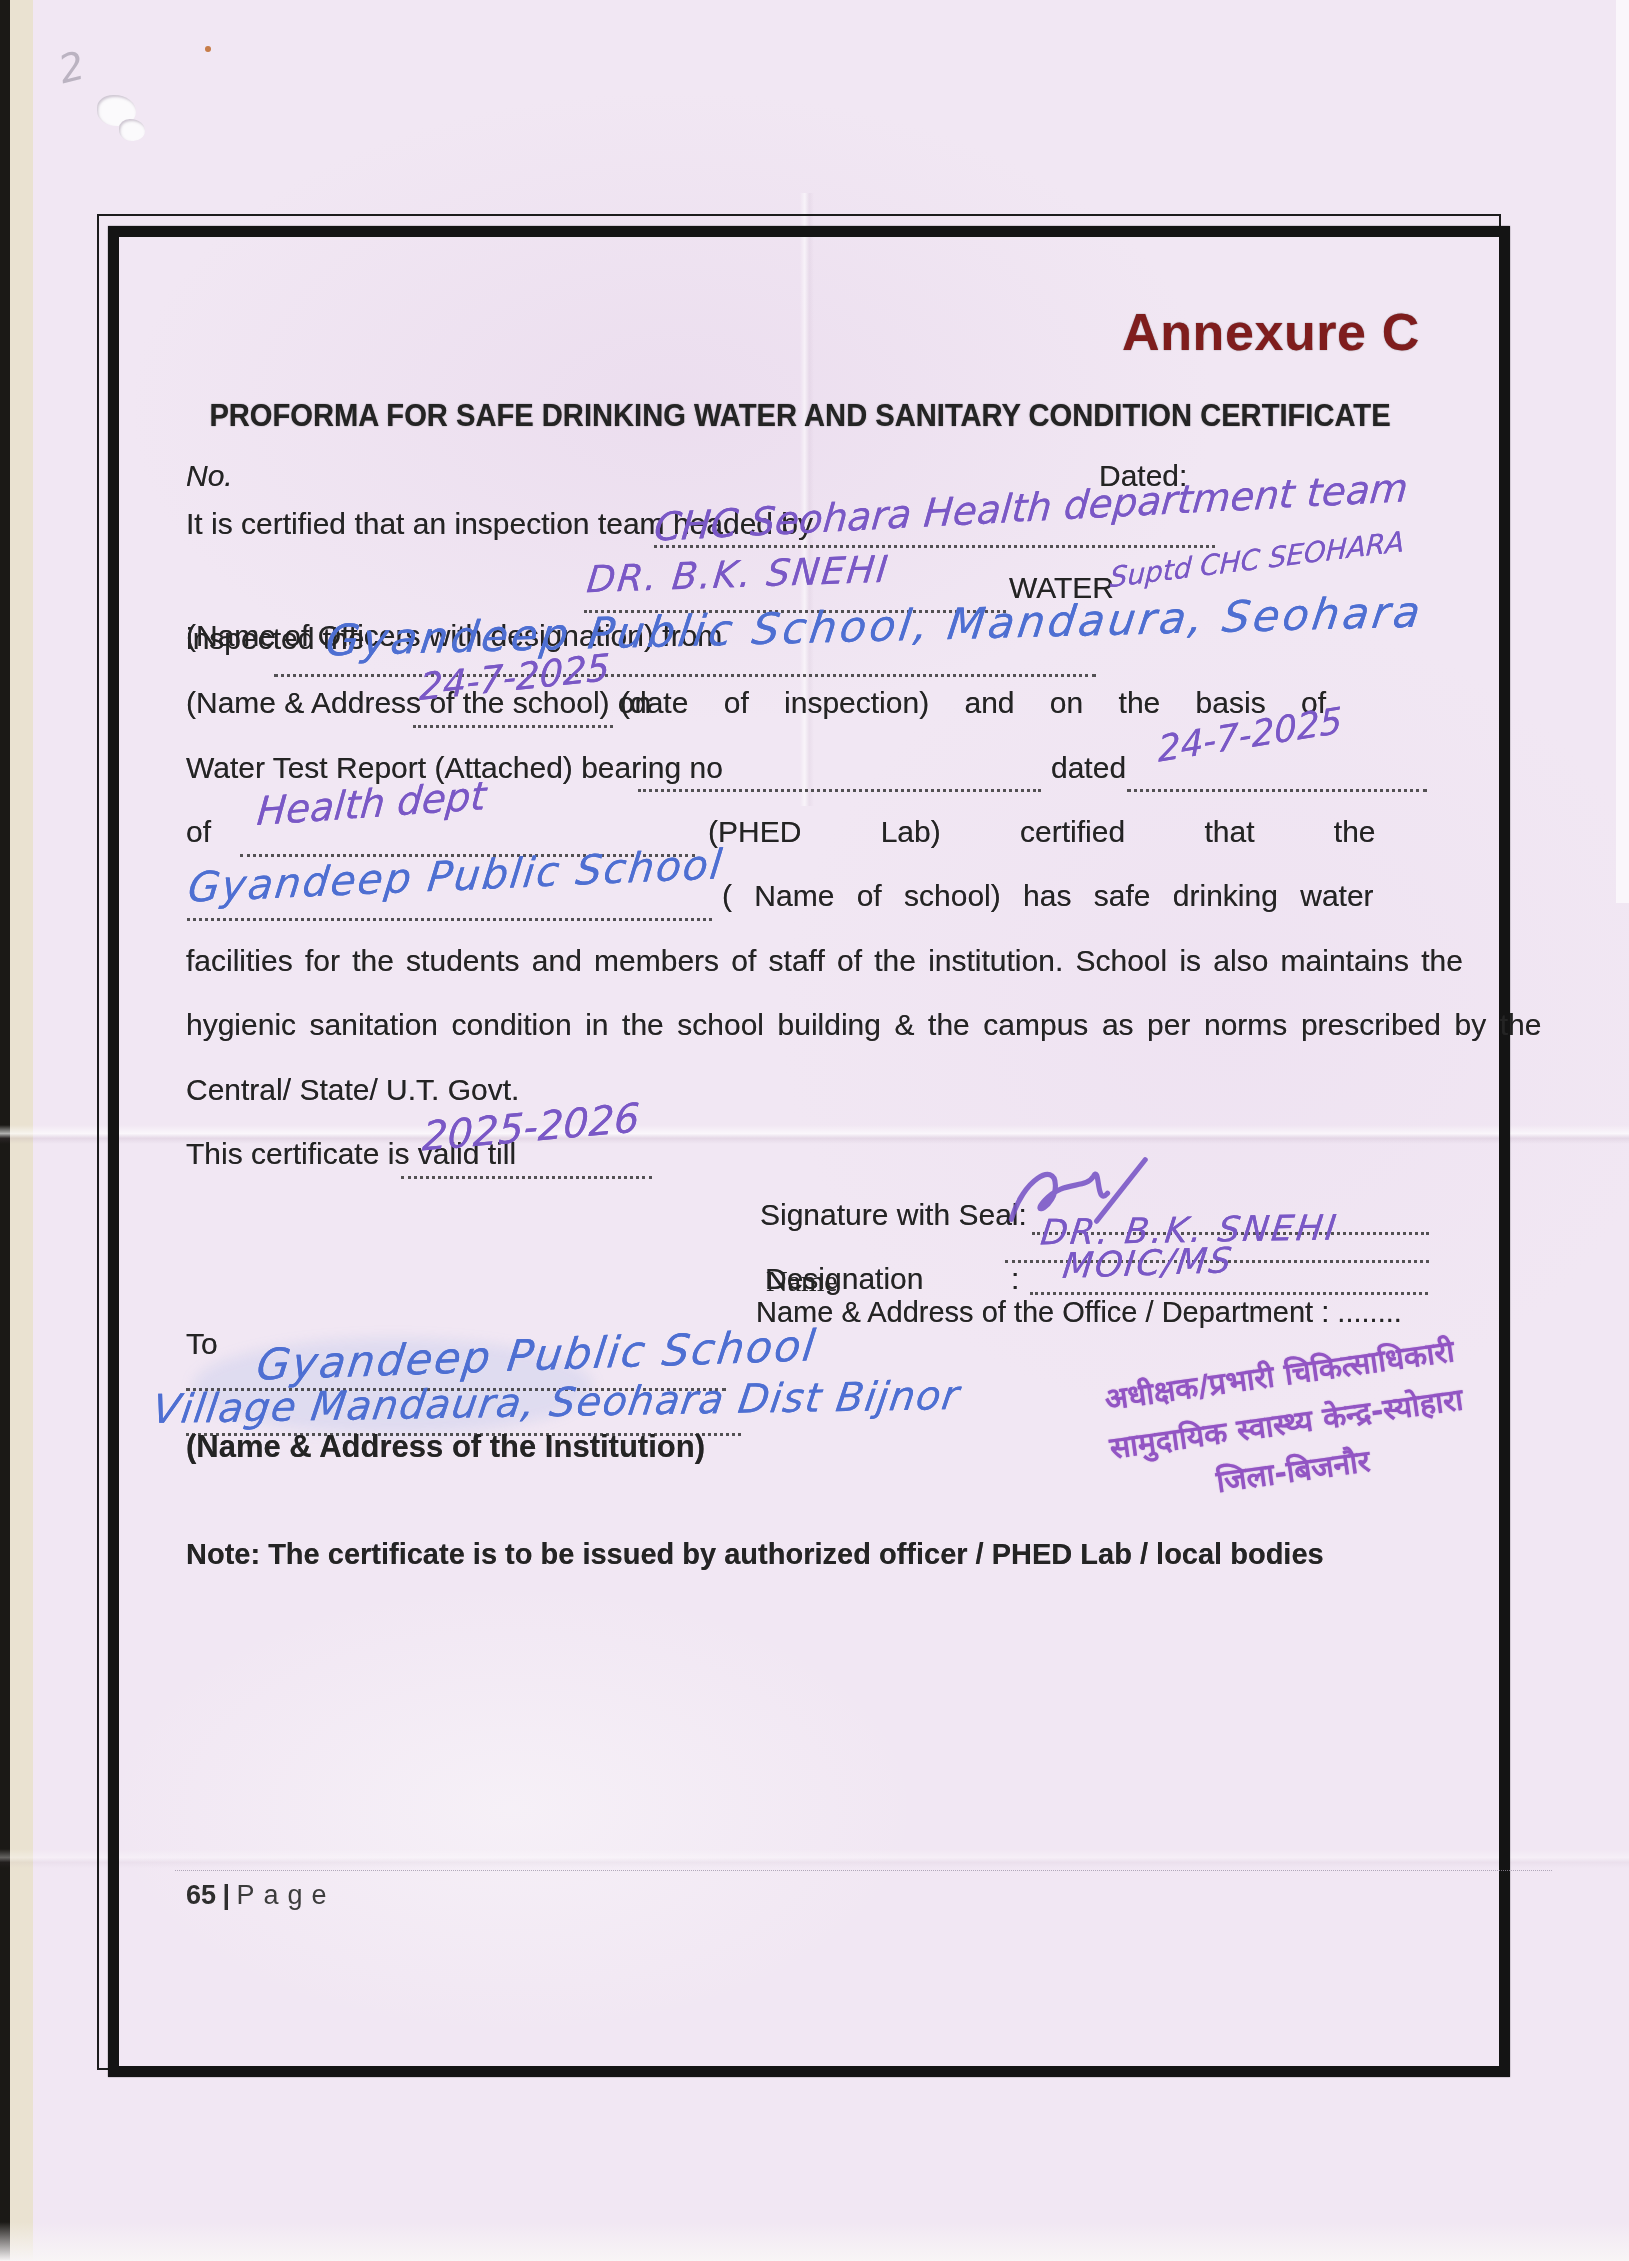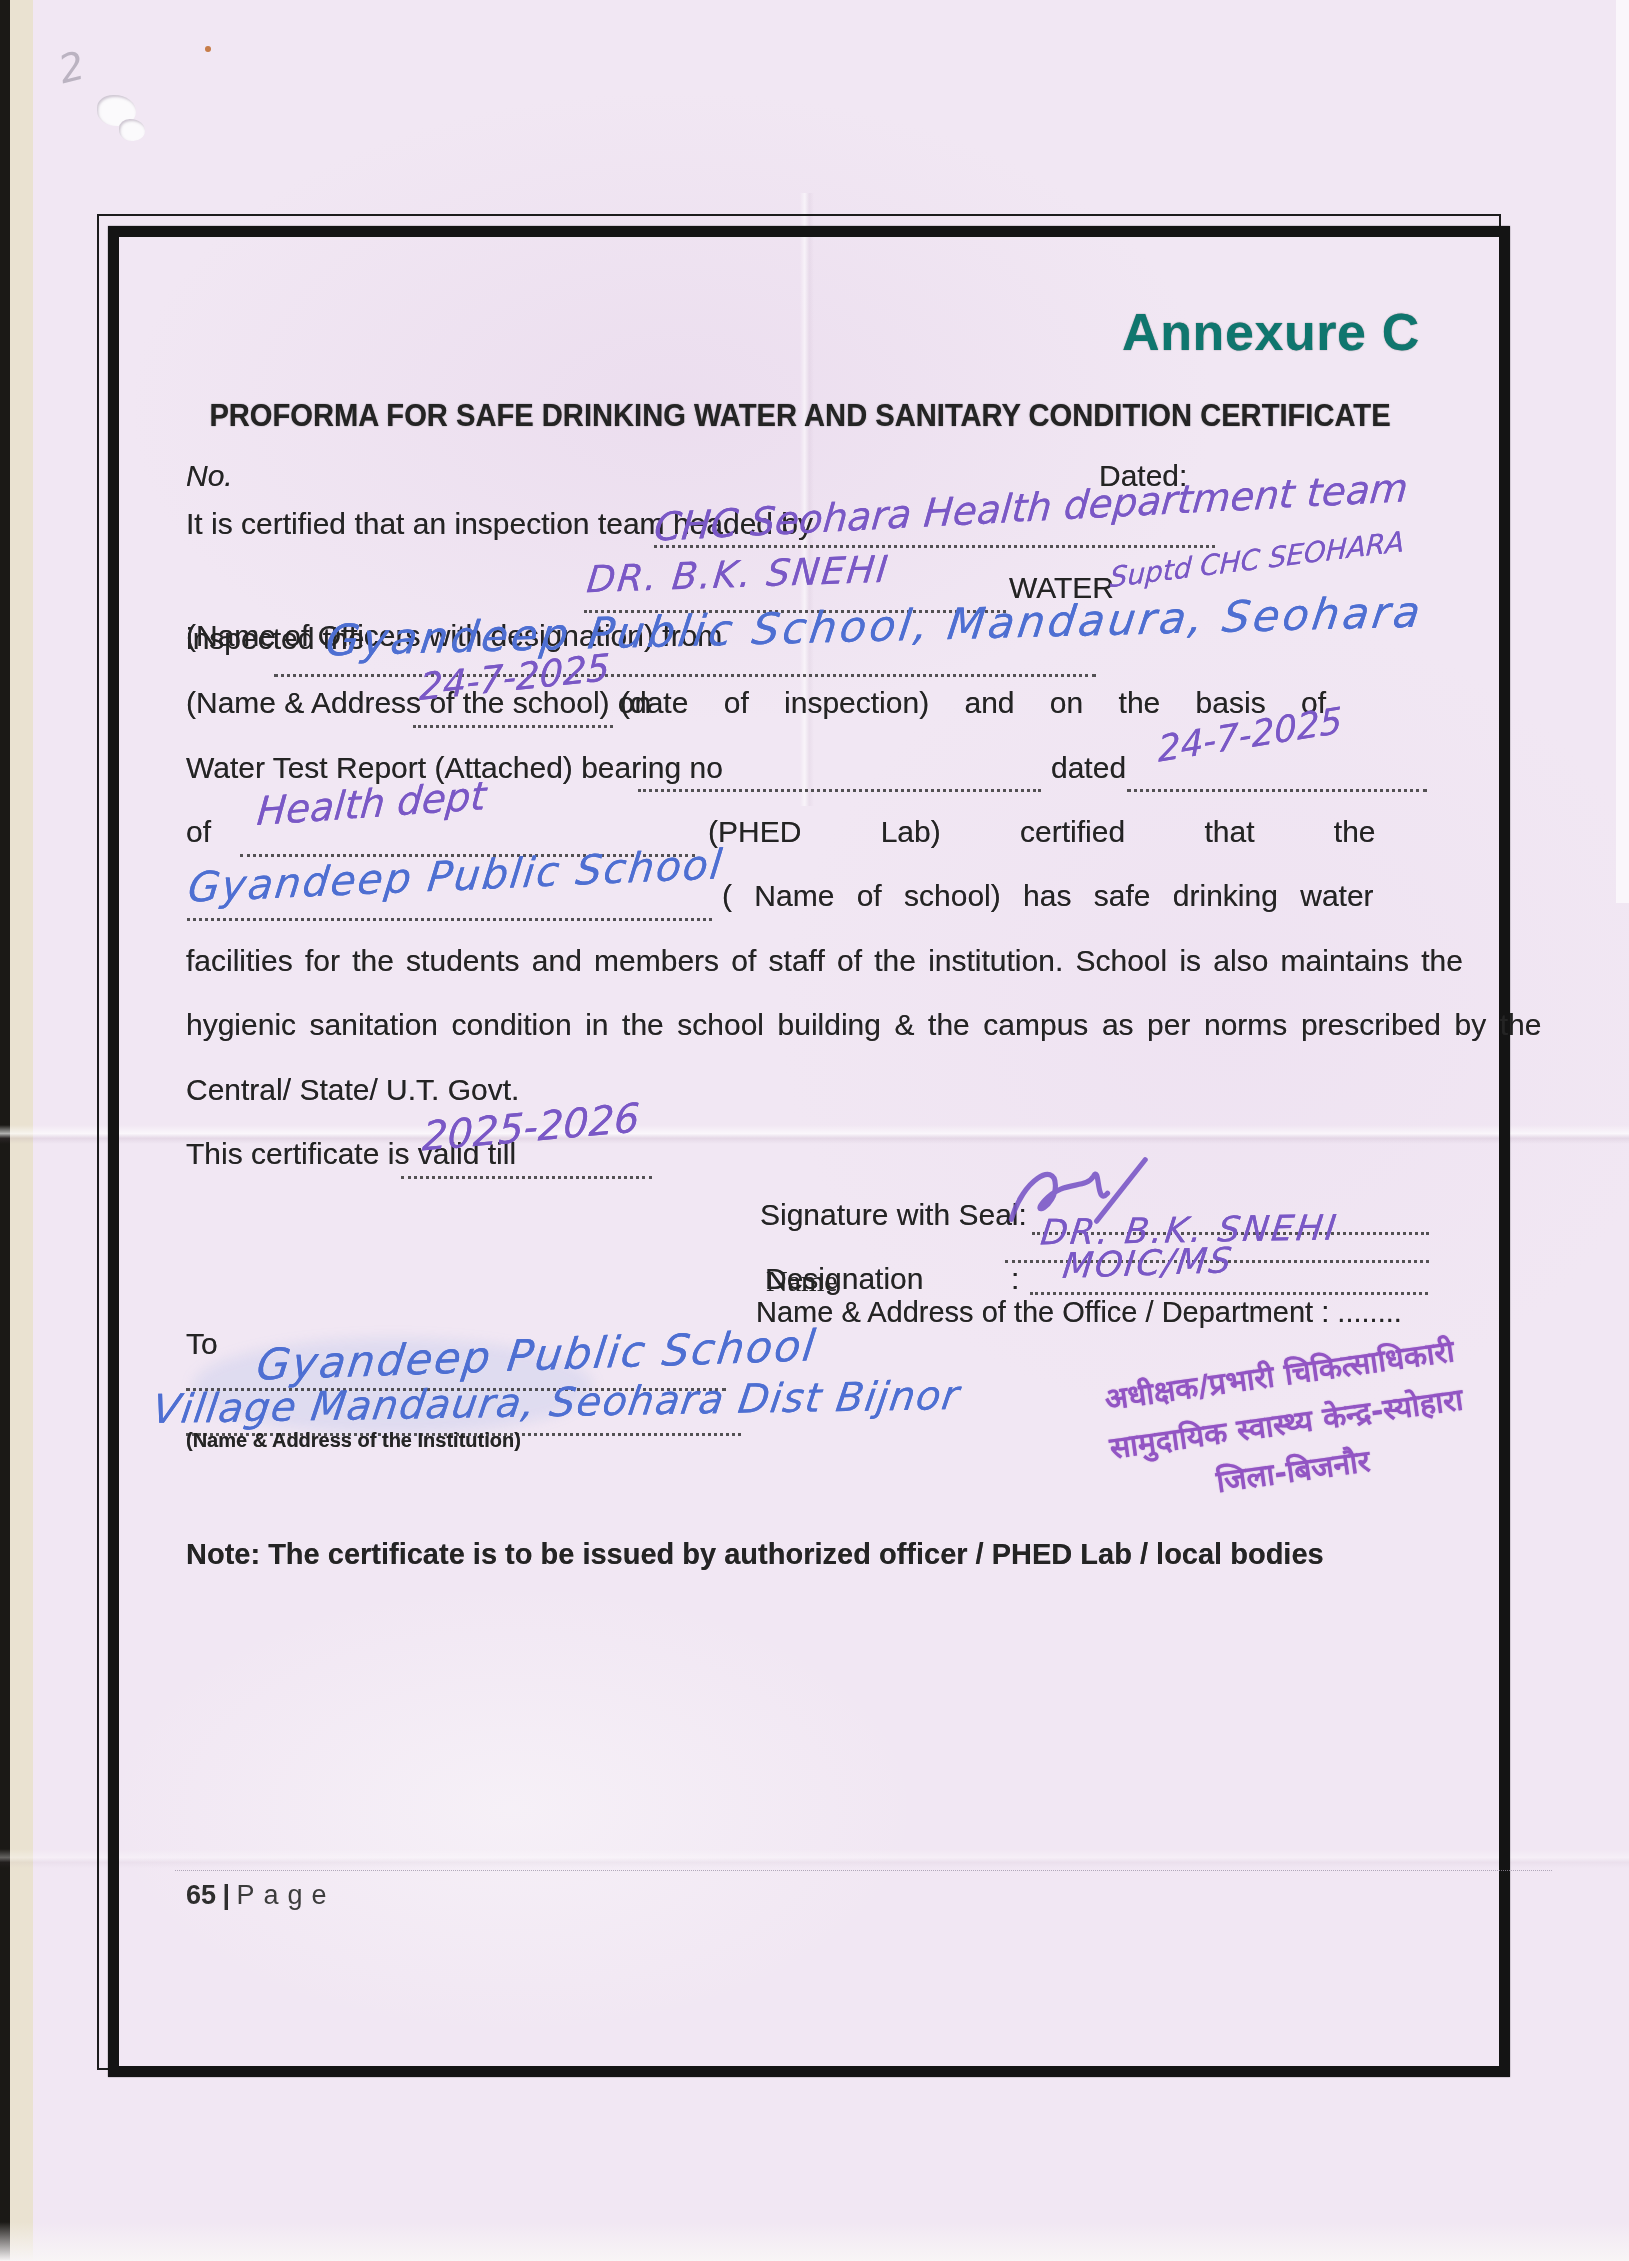--- a/index.html
+++ b/index.html
@@ -27,21 +27,21 @@
   .ink-smear{position:absolute;border-radius:50%;background:rgba(100,140,225,.12);filter:blur(6.4px);}
   
   .frame-outer{position:absolute;left:97px;top:214px;width:1400px;height:1852px;
       border:2.6px solid #1c1c1c;}
   .frame-inner{position:absolute;left:108px;top:226px;width:1380px;height:1829px;
       border:11px solid #141414;box-shadow:0 0 1.3px rgba(0,0,0,.5);}
   
   .pt{position:absolute;white-space:nowrap;font-size:30px;line-height:1.15;color:#242424;
       text-shadow:0 0 0.6px rgba(35,35,35,.6);}
   .b{font-weight:bold;}
-  .annexure{font-size:52px;font-weight:bold;letter-spacing:0.6px;color:#0f766e;text-shadow:0 0 1.3px rgba(0,0,0,.5);}
+  .annexure{font-size:52px;font-weight:bold;letter-spacing:0.6px;color:#7f1d1d;text-shadow:0 0 1.3px rgba(0,0,0,.5);}
   .title{font-size:31px;font-weight:bold;transform:scaleX(.94);transform-origin:center;
       text-align:center;width:1380px;white-space:nowrap;text-shadow:0 0 1.3px rgba(0,0,0,.55);}
   .dots{position:absolute;height:0;border-bottom:3.2px dotted #2c2c2c;opacity:.8;}
   .dots-light{position:absolute;height:0;border-bottom:1.9px dotted #9b92a5;opacity:.75;}
   
   .hw{position:absolute;font-family:"DejaVu Sans",sans-serif;font-style:italic;white-space:nowrap;
       text-shadow:0 0 0.6px currentColor;}
   .purple{color:#7a58c6;}
   .blue{color:#4e6fd2;}
   
@@ -139,21 +139,21 @@
   <div class="dots" style="left:1030px;top:1292px;width:398px;"></div>
   <div class="hw purple" style="left:1063px;top:1243px;font-size:35px;letter-spacing:1.9px;transform:rotate(-2deg) skewX(-9deg);">MOIC/MS</div>
   <div class="pt" style="left:756px;top:1296px;font-size:29px;">Name &amp; Address of the Office / Department : ........</div>
 
   <div class="ink-smear" style="left:193px;top:1338px;width:400px;height:97px;"></div>
   <div class="pt" style="left:186px;top:1327px;">To</div>
   <div class="hw blue" style="left:257px;top:1330px;font-size:43px;letter-spacing:1.9px;transform:rotate(-2deg) skewX(-9deg);">Gyandeep Public School</div>
   <div class="dots" style="left:186px;top:1388px;width:540px;"></div>
   <div class="hw blue" style="left:153px;top:1379px;font-size:40px;letter-spacing:1.3px;transform:rotate(-1deg) skewX(-9deg);">Village Mandaura, Seohara Dist Bijnor</div>
   <div class="dots" style="left:186px;top:1433px;width:555px;"></div>
-  <div class="pt b" style="left:186px;top:1429px;font-size:20px;">(Name &amp; Address of the Institution)</div>
+  <div class="pt b" style="left:186px;top:1429px;font-size:31px;">(Name &amp; Address of the Institution)</div>
 
   <div class="stamp">
     <div>अधीक्षक/प्रभारी चिकित्साधिकारी</div>
     <div>सामुदायिक स्वास्थ्य केन्द्र-स्योहारा</div>
     <div>जिला-बिजनौर</div>
   </div>
 
   <div class="pt b" style="left:186px;top:1538px;font-size:29px;">Note: The certificate is to be issued by authorized officer / PHED Lab / local bodies</div>
 
   <div class="dots-light" style="left:175px;top:1870px;width:1377px;"></div>

